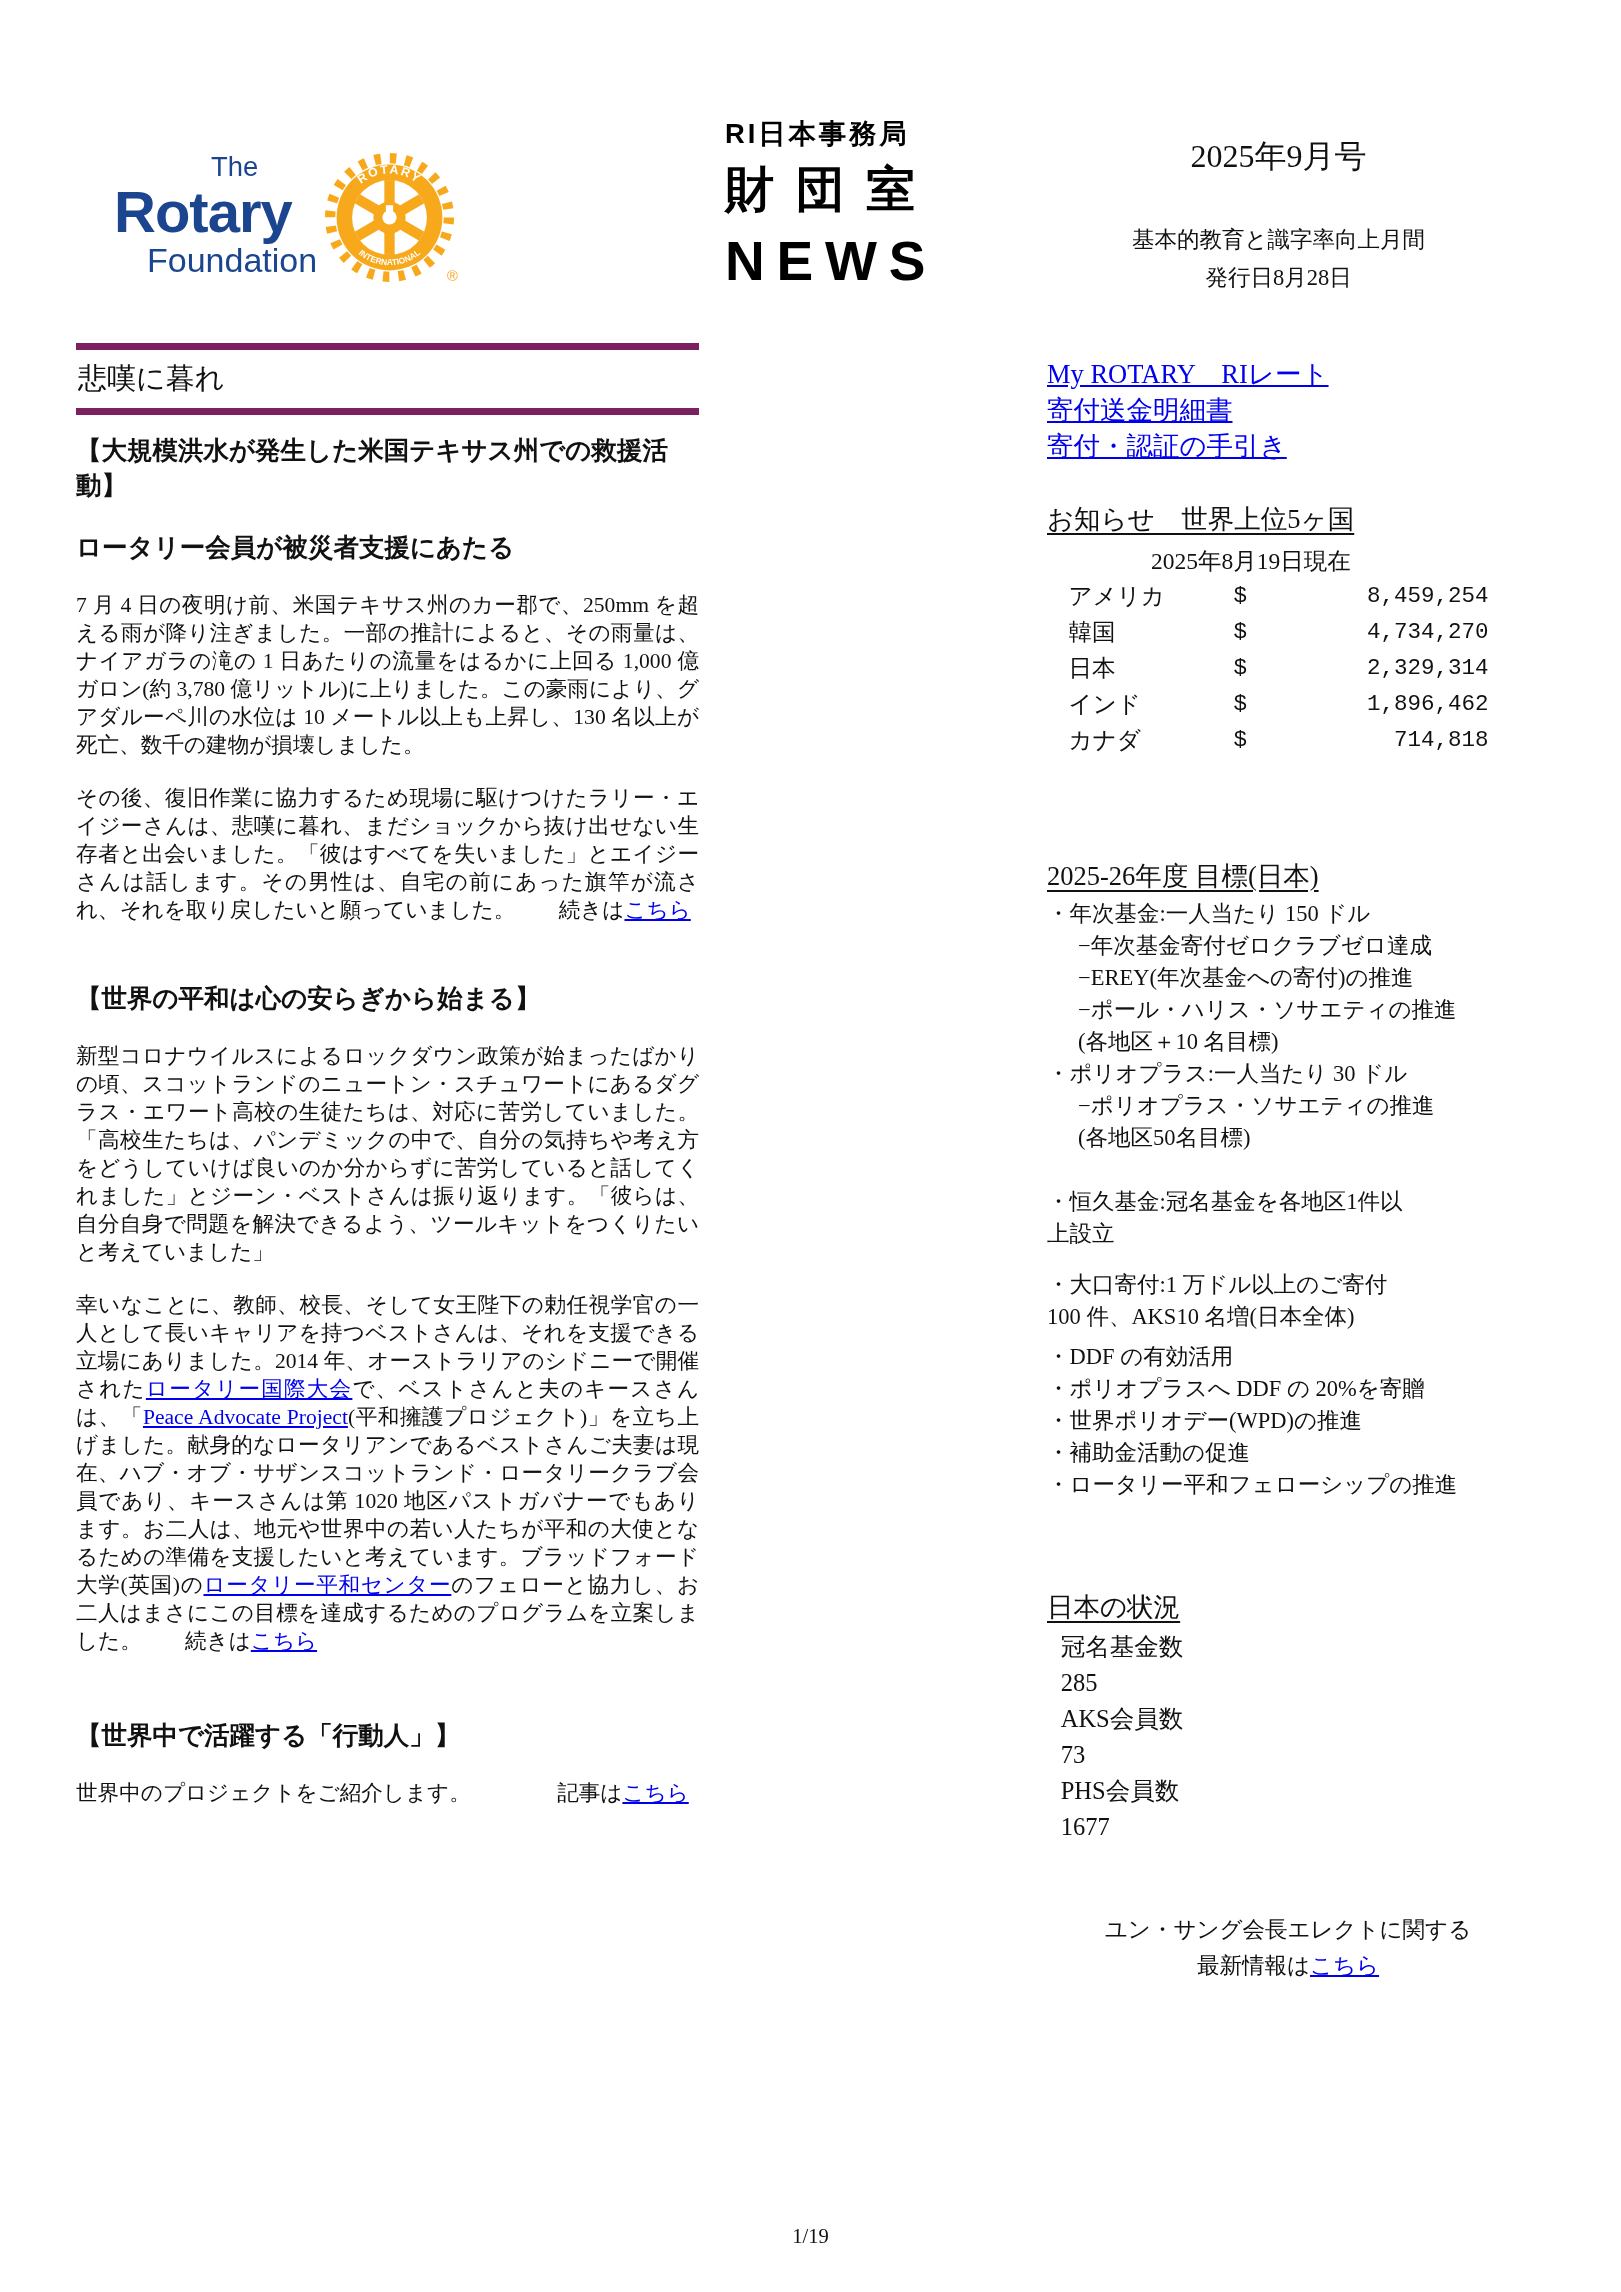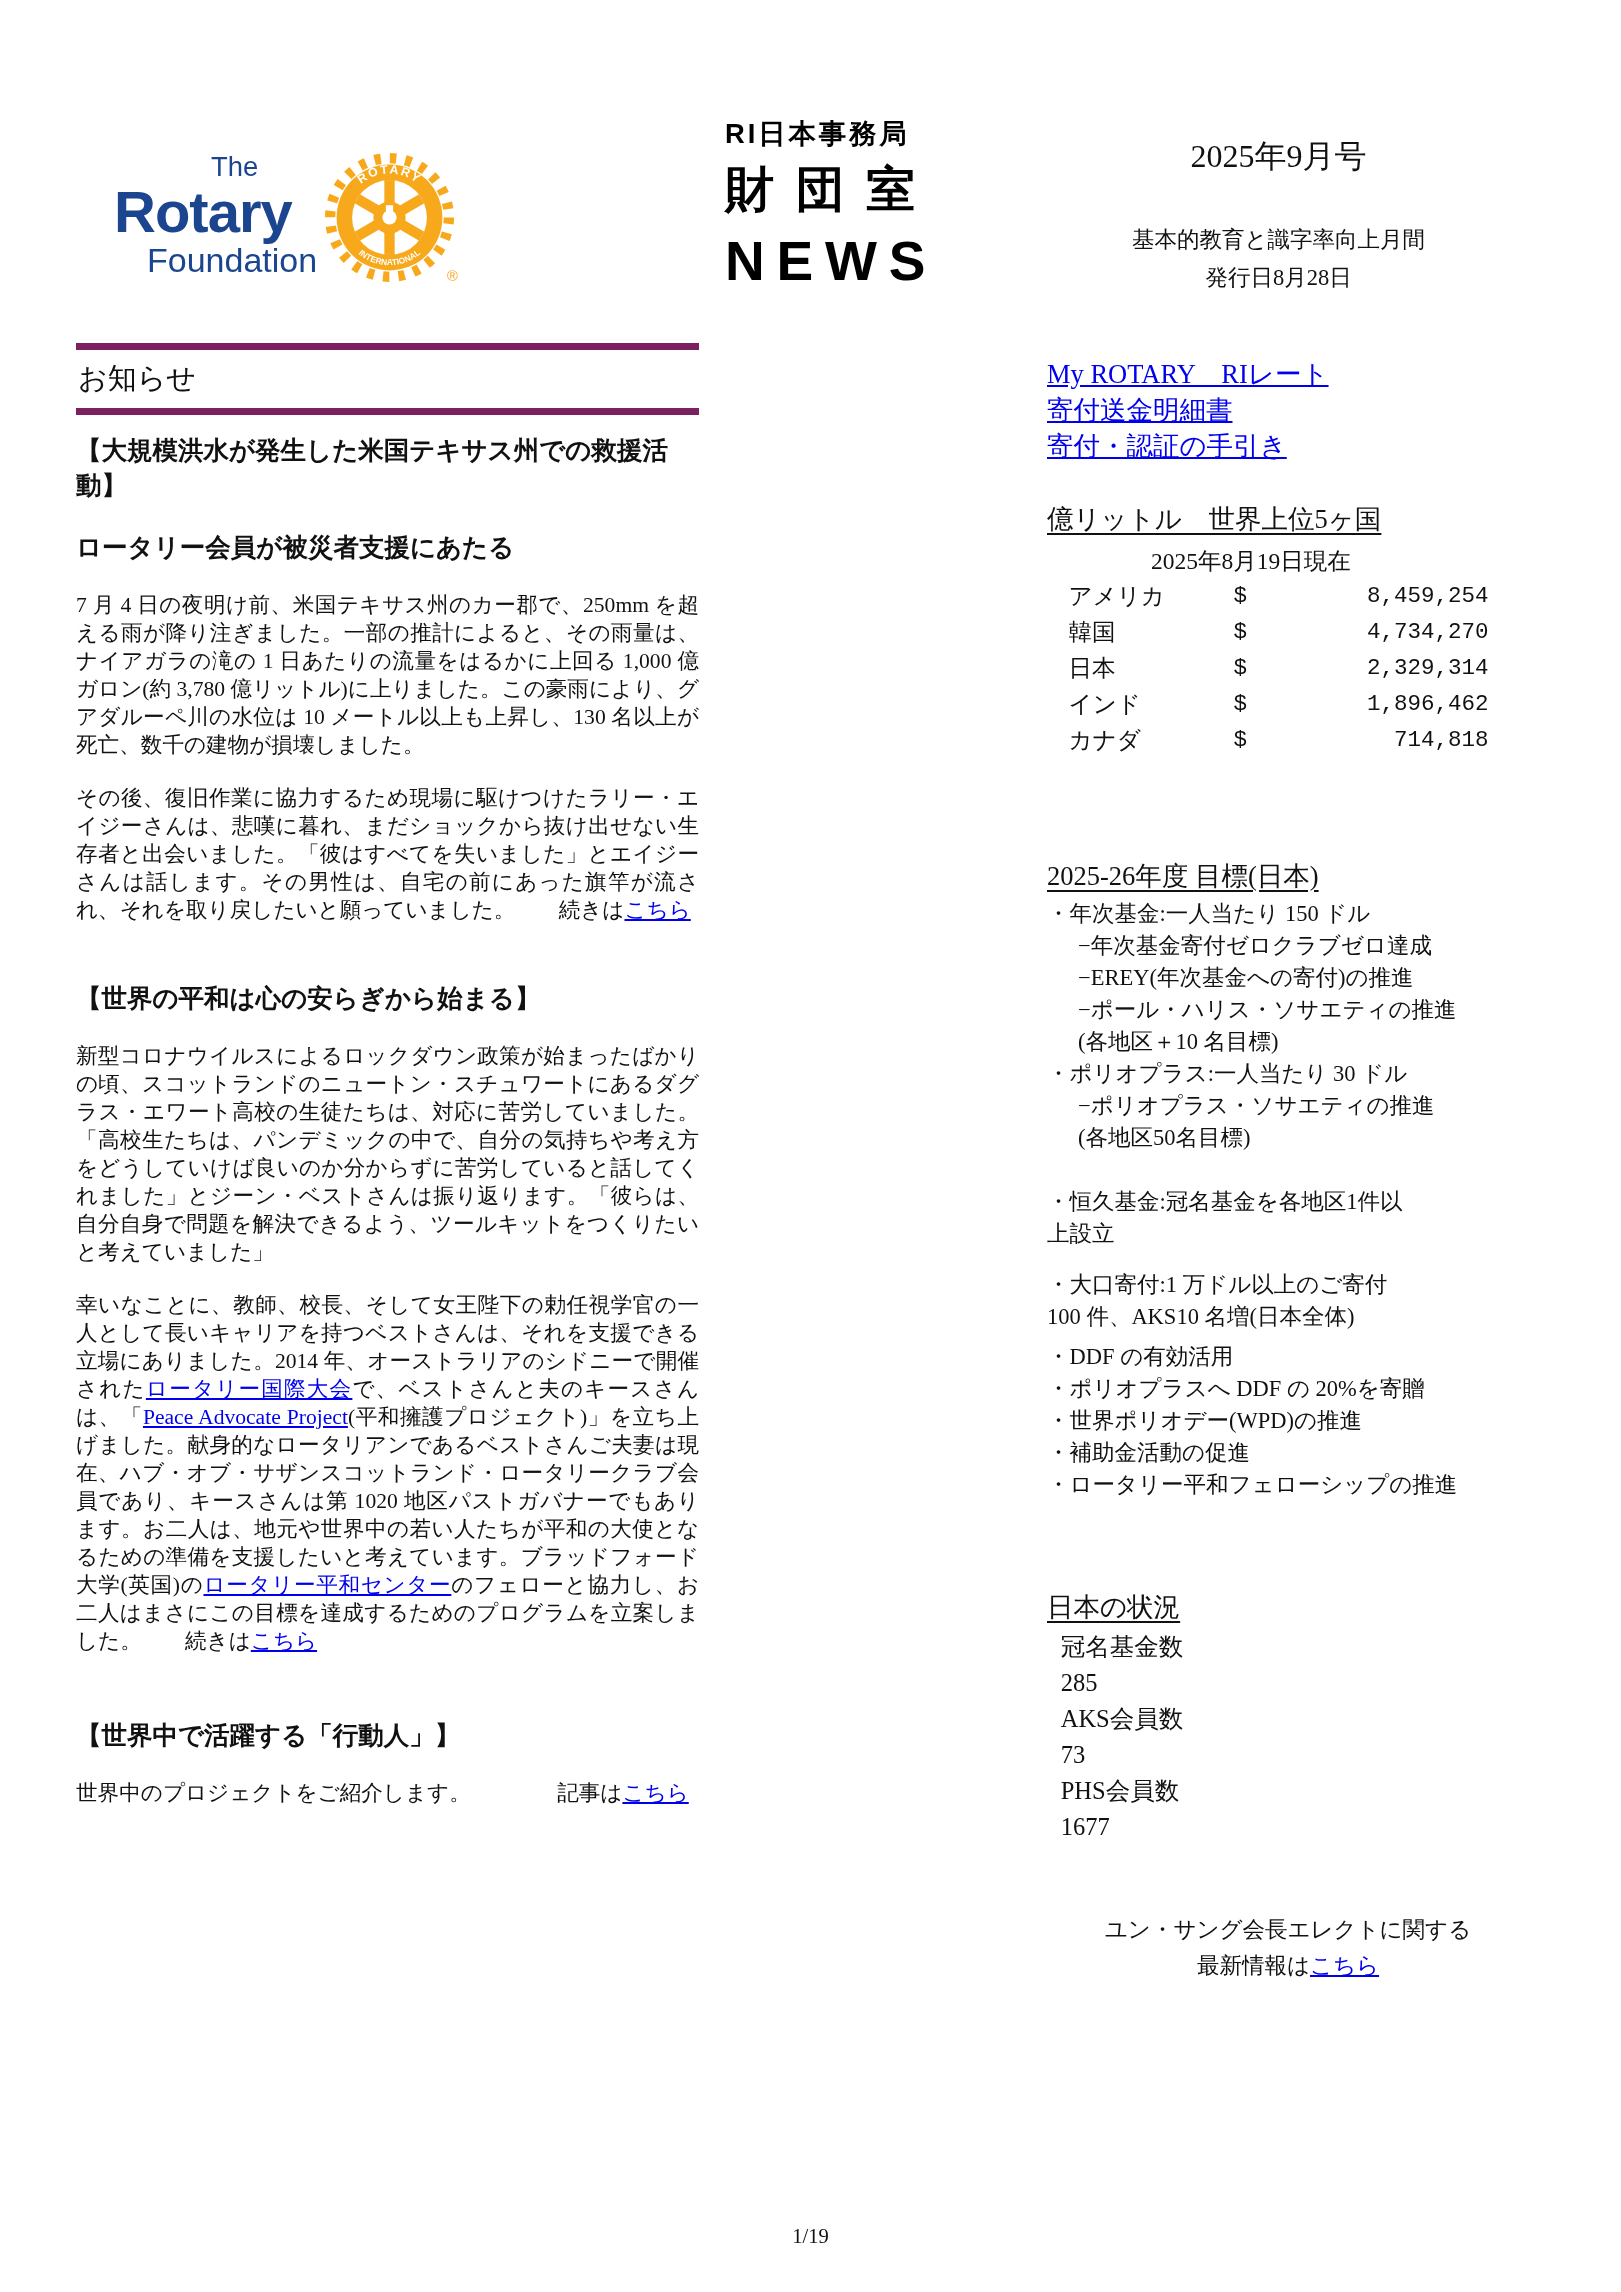--- a/index.html
+++ b/index.html
@@ -108,21 +108,21 @@
   </div>
 
   <div class="issue-block">
     <div class="issue">2025年9月号</div>
     <div class="theme">基本的教育と識字率向上月間</div>
     <div class="pubdate">発行日8月28日</div>
   </div>
 
   <main class="left-col">
     <div class="rule"></div>
-    <h1 class="notice-title">お知らせ</h1>
+    <h1 class="notice-title">悲嘆に暮れ</h1>
     <div class="rule"></div>
 
     <h2 class="art-title t1">【大規模洪水が発生した米国テキサス州での救援活動】</h2>
     <h3 class="art-sub">ロータリー会員が被災者支援にあたる</h3>
     <p class="body-p">7 月 4 日の夜明け前、米国テキサス州のカー郡で、250mm を超える雨が降り注ぎました。一部の推計によると、その雨量は、ナイアガラの滝の 1 日あたりの流量をはるかに上回る 1,000 億ガロン(約 3,780 億リットル)に上りました。この豪雨により、グアダルーペ川の水位は 10 メートル以上も上昇し、130 名以上が死亡、数千の建物が損壊しました。</p>
     <p class="body-p"><span>その後、復旧作業に協力するため現場に駆けつけたラリー・エイジーさんは、悲嘆に暮れ、まだショックから抜け出せない生存者と出会いました。「彼はすべてを失いました」とエイジーさんは話します。その男性は、自宅の前にあった旗竿が流され、それを取り戻したいと願っていました。　　続きは</span><a class="link">こちら</a></p>
 
     <h2 class="art-title t2">【世界の平和は心の安らぎから始まる】</h2>
     <p class="body-p">新型コロナウイルスによるロックダウン政策が始まったばかりの頃、スコットランドのニュートン・スチュワートにあるダグラス・エワート高校の生徒たちは、対応に苦労していました。「高校生たちは、パンデミックの中で、自分の気持ちや考え方をどうしていけば良いのか分からずに苦労していると話してくれました」とジーン・ベストさんは振り返ります。「彼らは、自分自身で問題を解決できるよう、ツールキットをつくりたいと考えていました」</p>
     <p class="body-p"><span>幸いなことに、教師、校長、そして女王陛下の勅任視学官の一人として長いキャリアを持つベストさんは、それを支援できる立場にありました。2014 年、オーストラリアのシドニーで開催された</span><a class="link">ロータリー国際大会</a><span>で、ベストさんと夫のキースさんは、「</span><a class="link">Peace Advocate Project</a><span>(平和擁護プロジェクト)」を立ち上げました。献身的なロータリアンであるベストさんご夫妻は現在、ハブ・オブ・サザンスコットランド・ロータリークラブ会員であり、キースさんは第 1020 地区パストガバナーでもあります。お二人は、地元や世界中の若い人たちが平和の大使となるための準備を支援したいと考えています。ブラッドフォード大学(英国)の</span><a class="link">ロータリー平和センター</a><span>のフェローと協力し、お二人はまさにこの目標を達成するためのプログラムを立案しました。　　続きは</span><a class="link">こちら</a></p>
@@ -132,21 +132,21 @@
   </main>
 
   <aside class="right-col">
     <nav>
       <a class="slink">My ROTARY　RIレート</a>
       <a class="slink">寄付送金明細書</a>
       <a class="slink">寄付・認証の手引き</a>
     </nav>
 
     <section>
-      <div class="sec-head don-head">億リットル　世界上位5ヶ国</div>
+      <div class="sec-head don-head">お知らせ　世界上位5ヶ国</div>
       <div class="don-asof">2025年8月19日現在</div>
       <div class="don-table">
         <div class="don-row">
           <span class="don-country">アメリカ</span>
           <span class="don-cur">$</span>
           <span class="don-amt">8,459,254</span>
         </div>
         <div class="don-row">
           <span class="don-country">韓国</span>
           <span class="don-cur">$</span>

